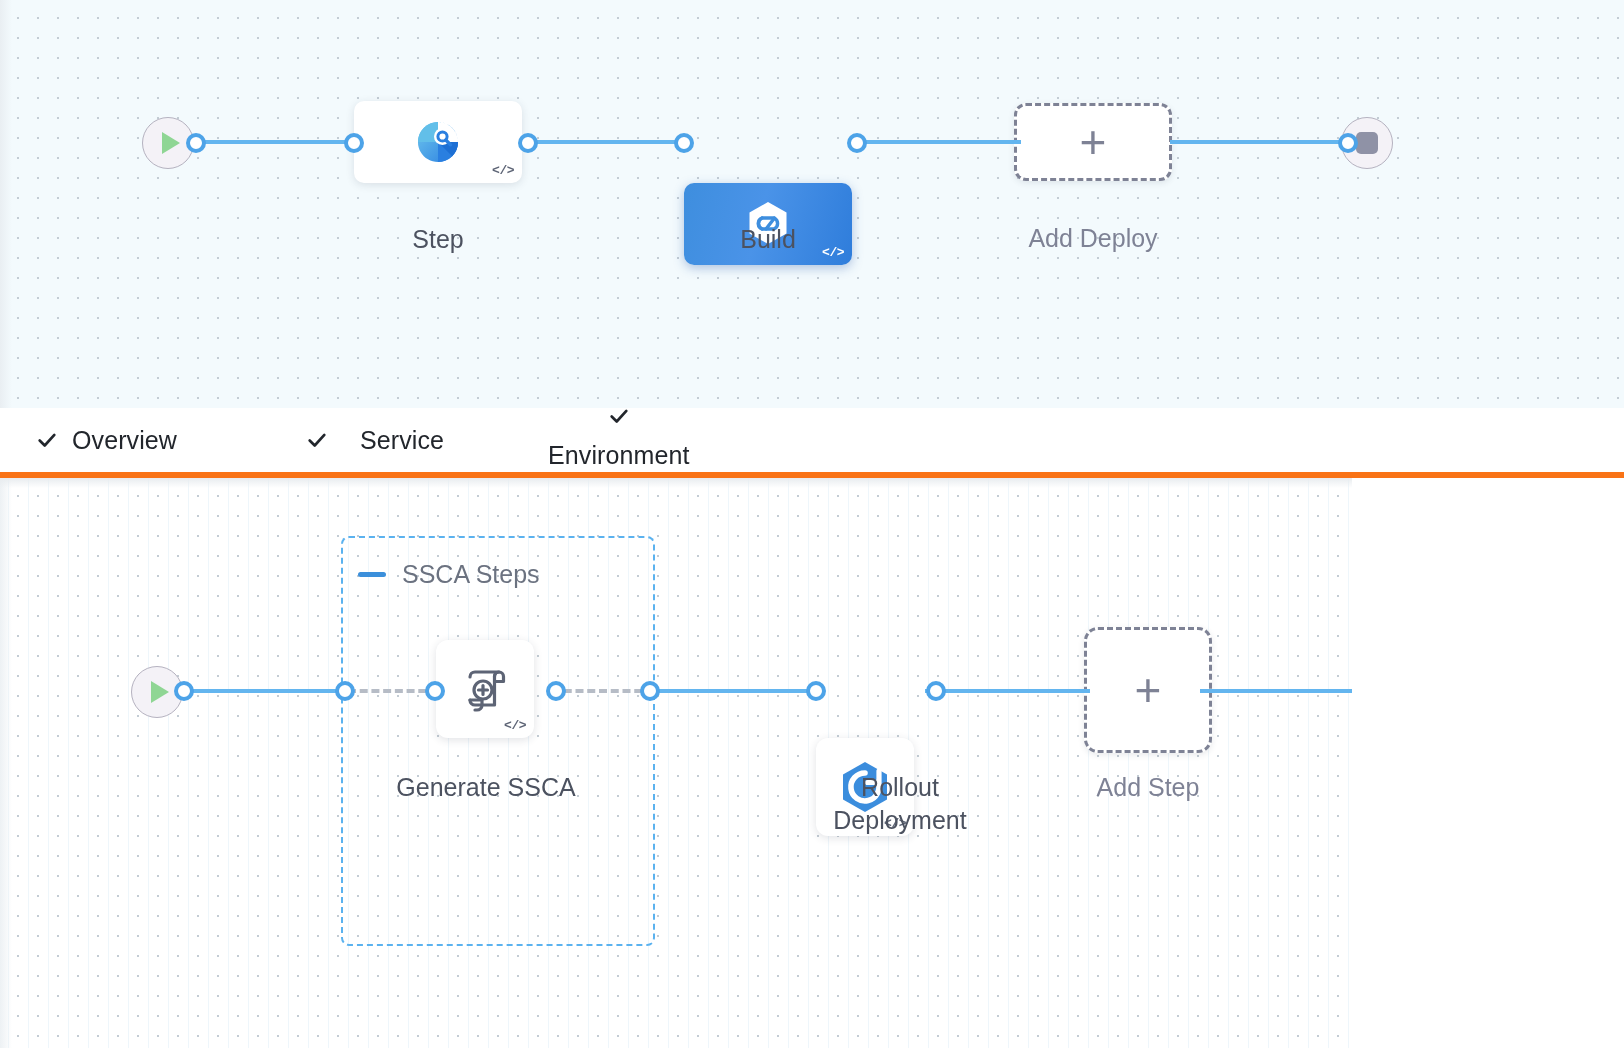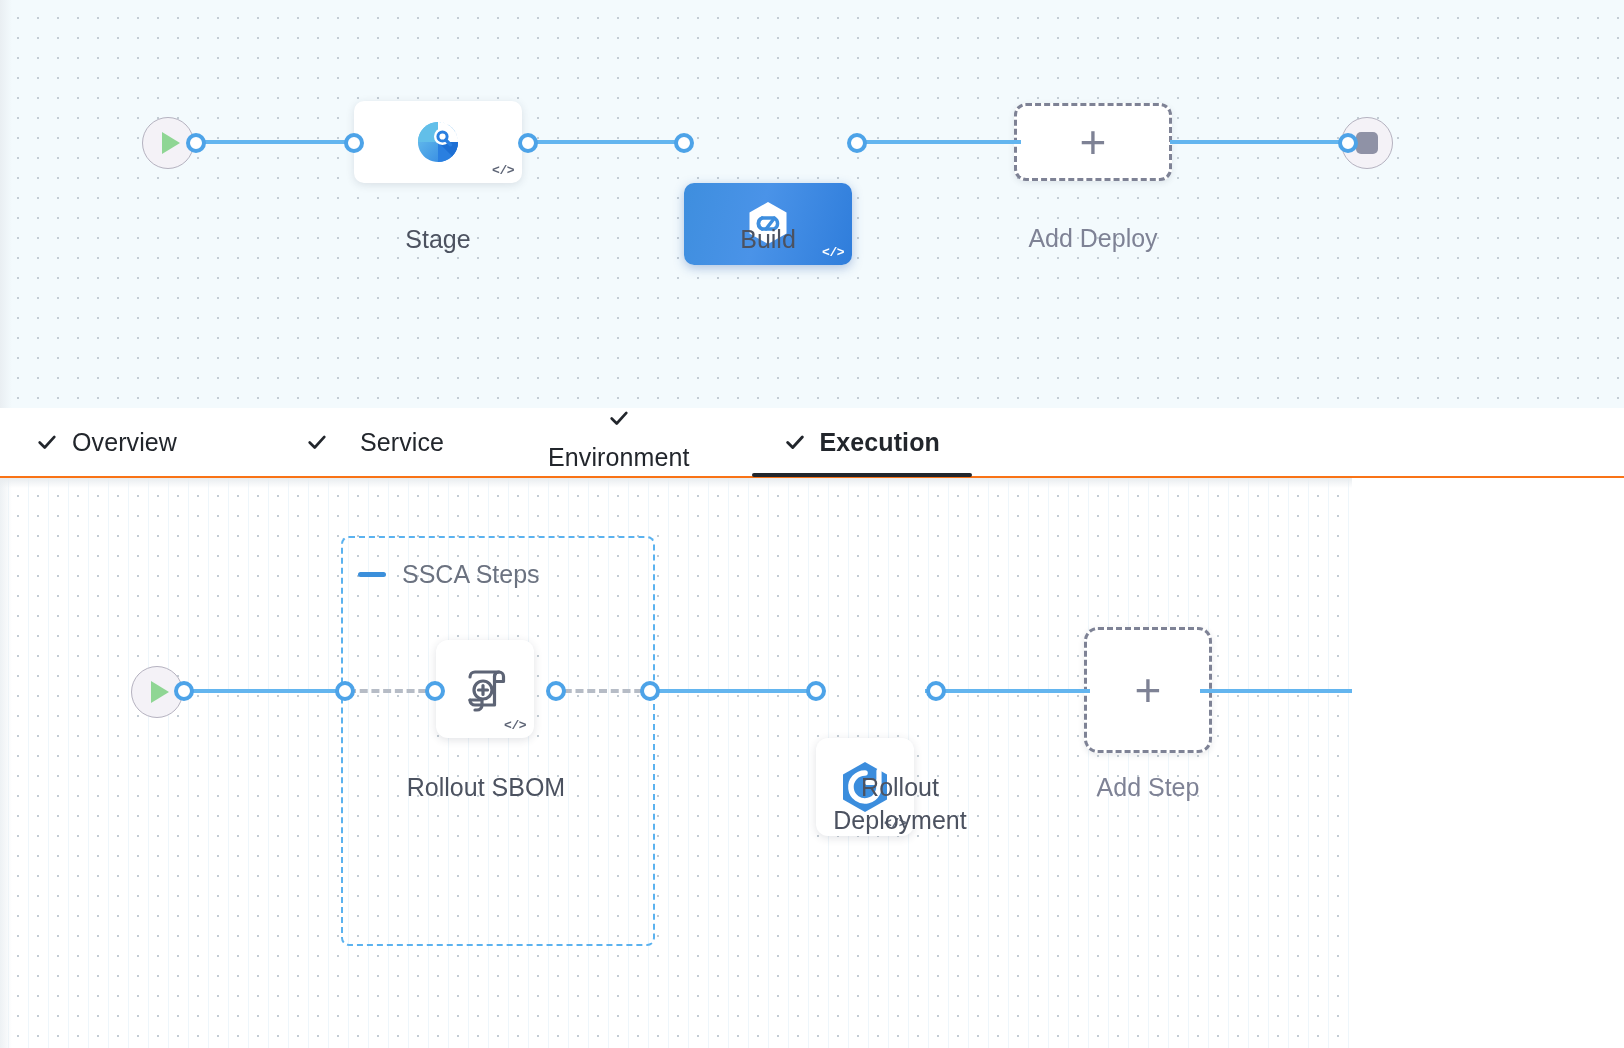--- a/index.html
+++ b/index.html
@@ -49,21 +49,21 @@
     content:""; position:absolute; left:0; top:0; width:100%; height:10px;
     background:linear-gradient(to bottom,#e8ecef,rgba(232,236,239,0));
     pointer-events:none; z-index:2;
   }
 
   
   .tabbar {
     position: absolute; left: 0; top: 408px;
     width: 1624px; height: 70px;
     background: #ffffff;
-    border-bottom: 2px solid #f97316;
+    border-bottom: 6px solid #f97316;
     display: flex; align-items: center;
     z-index: 5;
   }
   .tab {
     display: flex; align-items: center; gap: 14px;
     height: 70px; padding: 0 4px;
     position: relative; cursor: pointer;
     white-space: nowrap;
   }
   .tab .tick { width: 22px; height: 22px; flex: 0 0 22px; display:block; }
@@ -197,21 +197,21 @@
         <path d="M24 24h20a20 20 0 0 1-20 20z" fill="#2a7fe0"></path>
         <path d="M24 24 L44 24 A20 20 0 0 1 38.2 38.2 Z" fill="#1d6fd4"></path>
         <circle cx="28.5" cy="18.5" r="8.5" fill="#ffffff"></circle>
         <circle cx="28.5" cy="18.5" r="4.6" fill="none" stroke="#2a7fe0" stroke-width="3"></circle>
         <line x1="31.8" y1="22" x2="36.5" y2="26.8" stroke="#2a7fe0" stroke-width="3.4" stroke-linecap="round"></line>
       </svg>
       <span class="code-badge">&lt;/&gt;</span>
     </div>
     <div class="port" style="left:344px; top:133px;"></div>
     <div class="port" style="left:518px; top:133px;"></div>
-    <div class="node-label" style="left:354px; top:223px; width:168px;">Stage</div>
+    <div class="node-label" style="left:354px; top:223px; width:168px;">Step</div>
 
     <div class="node card-stage selected" style="left:684px; top:101px;">
       <svg width="50" height="50" viewBox="0 0 50 50">
         <path d="M25 3 L43.5 13.5 V34.5 L25 45 L6.5 34.5 V13.5 Z" fill="#ffffff"></path>
         <path d="M19 30 a6 6 0 0 1 0 -11 l12 0 a6 6 0 0 1 0 11 l-12 0" fill="none" stroke="#3e8ede" stroke-width="3.4" stroke-linecap="round"></path>
         <path d="M19 19 a6 6 0 0 0 0 11" fill="none" stroke="#3e8ede" stroke-width="3.4" stroke-linecap="round"></path>
         <path d="M31.5 19 L23 30" fill="none" stroke="#3e8ede" stroke-width="3.4" stroke-linecap="round"></path>
       </svg>
       <span class="code-badge">&lt;/&gt;</span>
     </div>
@@ -243,26 +243,20 @@
       <svg class="tick" viewBox="0 0 24 24">
         <path d="M4 12.5 L9.5 18 L20 6.5" fill="none" stroke="#22262c" stroke-width="2.9" stroke-linecap="round" stroke-linejoin="round"></path>
       </svg>
       <span class="tlabel">Service</span>
     </div>
     <div class="tab" style="margin-left:96px;flex-direction:column;">
       <svg class="tick" viewBox="0 0 24 24">
         <path d="M4 12.5 L9.5 18 L20 6.5" fill="none" stroke="#22262c" stroke-width="2.9" stroke-linecap="round" stroke-linejoin="round"></path>
       </svg>
       <span class="tlabel">Environment</span>
-    </div>
-    <div class="tab active" style="margin-left:58px; padding:0 32px;">
-      <svg class="tick" viewBox="0 0 24 24">
-        <path d="M4 12.5 L9.5 18 L20 6.5" fill="none" stroke="#22262c" stroke-width="3.2" stroke-linecap="round" stroke-linejoin="round"></path>
-      </svg>
-      <span class="tlabel">Execution</span>
     </div>
   </div>
 
   <div class="step-canvas">
 
     <div class="group-box" style="left:341px; top:58px; width:314px; height:410px;"></div>
     <div class="group-title" style="left:358px; top:82px;">
       <span class="collapse-bar"></span>
       <span>SSCA Steps</span>
     </div>
@@ -290,21 +284,21 @@
           <path d="M15 41 h12 v5 a5 5 0 0 1 -5 5 h-2"></path>
           <circle cx="28" cy="31" r="9"></circle>
           <path d="M28 26.5 v9 M23.5 31 h9"></path>
         </g>
       </svg>
       <span class="code-badge">&lt;/&gt;</span>
     </div>
     <div class="port" style="left:425px; top:203px;"></div>
     <div class="port" style="left:546px; top:203px;"></div>
     <div class="port" style="left:640px; top:203px;"></div>
-    <div class="node-label" style="left:386px; top:293px; width:200px;">Rollout SBOM</div>
+    <div class="node-label" style="left:386px; top:293px; width:200px;">Generate SSCA</div>
 
     <div class="node card-step" style="left:816px; top:162px;">
       <svg width="60" height="60" viewBox="0 0 60 60">
         <path d="M30 5 L52 17.5 V42.5 L30 55 L8 42.5 V17.5 Z" fill="#3b8ddd"></path>
         <path d="M30 16 a14 14 0 1 0 13 9" fill="none" stroke="#ffffff" stroke-width="5.6" stroke-linecap="round"></path>
         <path d="M30 16 h-0.2 a14 14 0 0 1 13.4 9.6" fill="none" stroke="#ffffff" stroke-width="0"></path>
         <path d="M44 14 v11.5 h-11.5" fill="none" stroke="#ffffff" stroke-width="5.2" stroke-linecap="round" stroke-linejoin="round"></path>
       </svg>
       <span class="code-badge">&lt;/&gt;</span>
     </div>

